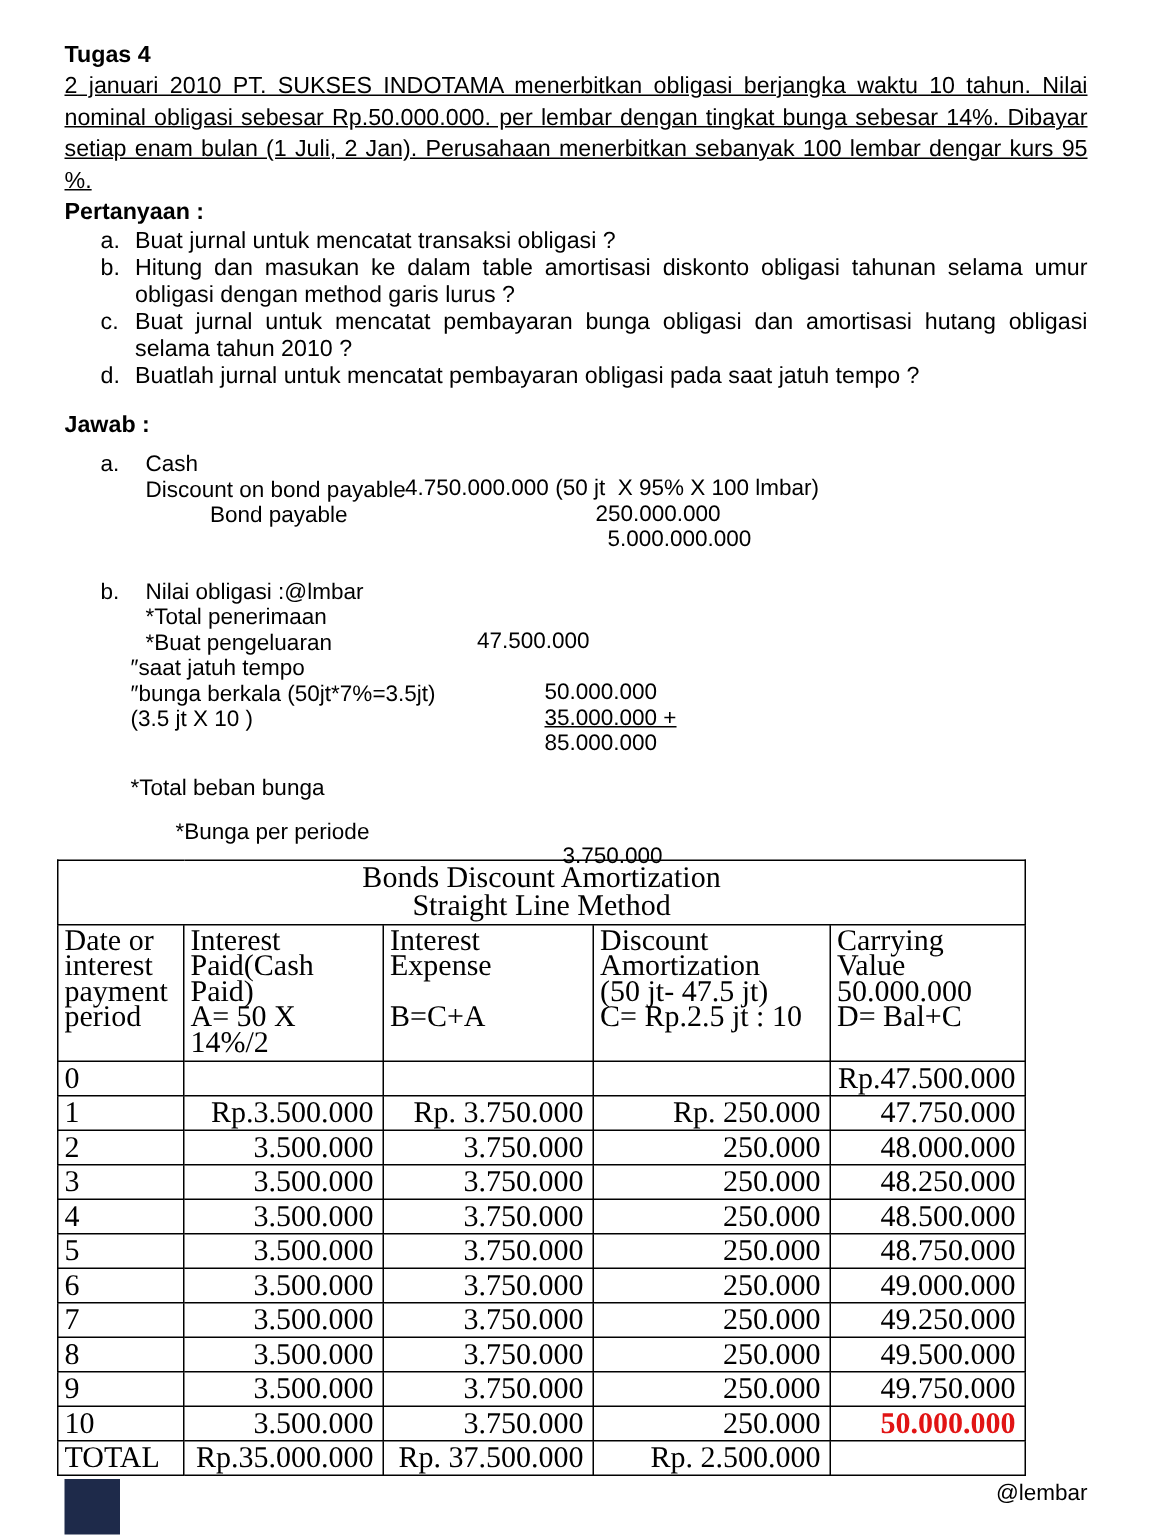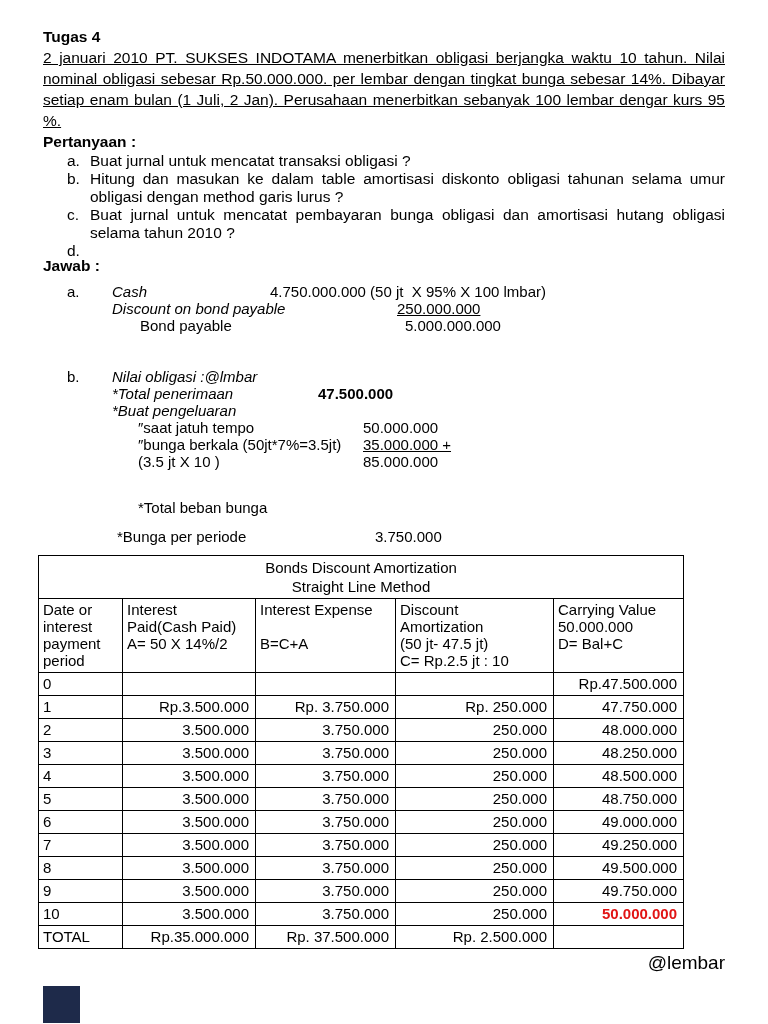--- a/index.html
+++ b/index.html
@@ -13,43 +13,43 @@
   .doc-title { font-weight:bold; line-height:21px; }
   .intro { line-height:21px; text-align:justify;text-decoration:underline; }
   .q-heading, .jawab-heading { font-weight:bold; line-height:21px; }
   .q-item { position:relative; padding-left:47px; line-height:18px; text-align:justify; }
   .q-marker { position:absolute; left:24px; top:0; }
 
   .jawab-heading { margin:13px 0 7px 0; }
 
   .ans-line { position:relative; line-height:17px; min-height:17px; font-size:15px; }
   .marker { position:absolute; left:24px; top:0; }
-  .ind47 { margin-left:69px;font-style:italic; }
-  .ind69 { margin-left:95px; }
+  .ind47 { margin-left:54px; }
+  .ind69 { margin-left:44px; }
   .ind74 { margin-left:74px;margin-top:28px; }
   .ind97 { margin-left:97px; }
-  .val { position:absolute; top:0; white-space:pre; }
-  .vx227 { left:227px; } .vx275 { left:275px;font-weight:bold; } .vx320 { left:320px; }
-  .vx332 { left:332px; } .vx354 { left:354px;text-decoration:underline; } .vx362 { left:362px; }
+  .val { position:absolute; top:16px; white-space:pre; }
+  .vx227 { left:227px; } .vx275 { left:275px; } .vx320 { left:320px; }
+  .vx332 { left:332px; } .vx354 { left:354px; } .vx362 { left:362px; }
   .sum-underline { text-decoration:underline; }
 
   .sp34 { height:34px; } .sp29 { height:29px; } .sp12 { height:12px; }
 
   .amort-table {
     border-collapse:collapse; table-layout:fixed; width:645px;
-    margin:10px 0 0 -5px; font-size:15px;
+    margin:10px 0 0 -5px; font-size:20px;font-family:Liberation Serif, serif;
   }
   .amort-table td, .amort-table th { border:1px solid #000; vertical-align:top; }
   .t-title { text-align:center; line-height:19px; padding:2px 0; font-weight:normal; }
   .amort-table th.hdr { font-weight:normal; text-align:left; white-space:pre-line; line-height:17px; padding:2px 4px 3px 4px; }
   .amort-table td.c0 { padding:1px 4px; line-height:20px; text-align:left; }
   .amort-table td.num { padding:1px 6px 1px 4px; line-height:20px; text-align:right; }
   .amort-table td.final { font-weight:bold; }
 
-  .credit { text-align:right; margin-top:3px; font-size:19px; }
+  .credit { text-align:right; margin-top:3px; font-size:15px; }
 
   .corner-square { position:absolute; left:43px; top:986px; width:37px; height:37px; }
 </style>
 </head>
 <body>
 
 <div class="page">
   <div class="content">
 
     <div class="doc-title">Tugas 4</div>
@@ -64,20 +64,21 @@
       <div class="q-item">
         <span class="q-marker">b.</span>
         <span>Hitung dan masukan ke dalam table amortisasi diskonto obligasi tahunan selama umur obligasi dengan method garis lurus ?</span>
       </div>
       <div class="q-item">
         <span class="q-marker">c.</span>
         <span>Buat jurnal untuk mencatat pembayaran bunga obligasi dan amortisasi hutang obligasi selama tahun 2010 ?</span>
       </div>
       <div class="q-item">
         <span class="q-marker">d.</span>
+        <span>Buatlah jurnal untuk mencatat pembayaran obligasi pada saat jatuh tempo ?</span>
       </div>
     </div>
 
     <div class="jawab-heading">Jawab :</div>
 
     <div class="ans-block">
       <div class="ans-line">
         <span class="marker">a.</span>
         <span class="ind47">Cash</span>
         <span class="val vx227">4.750.000.000 (50 jt  X 95% X 100 lmbar)</span>

